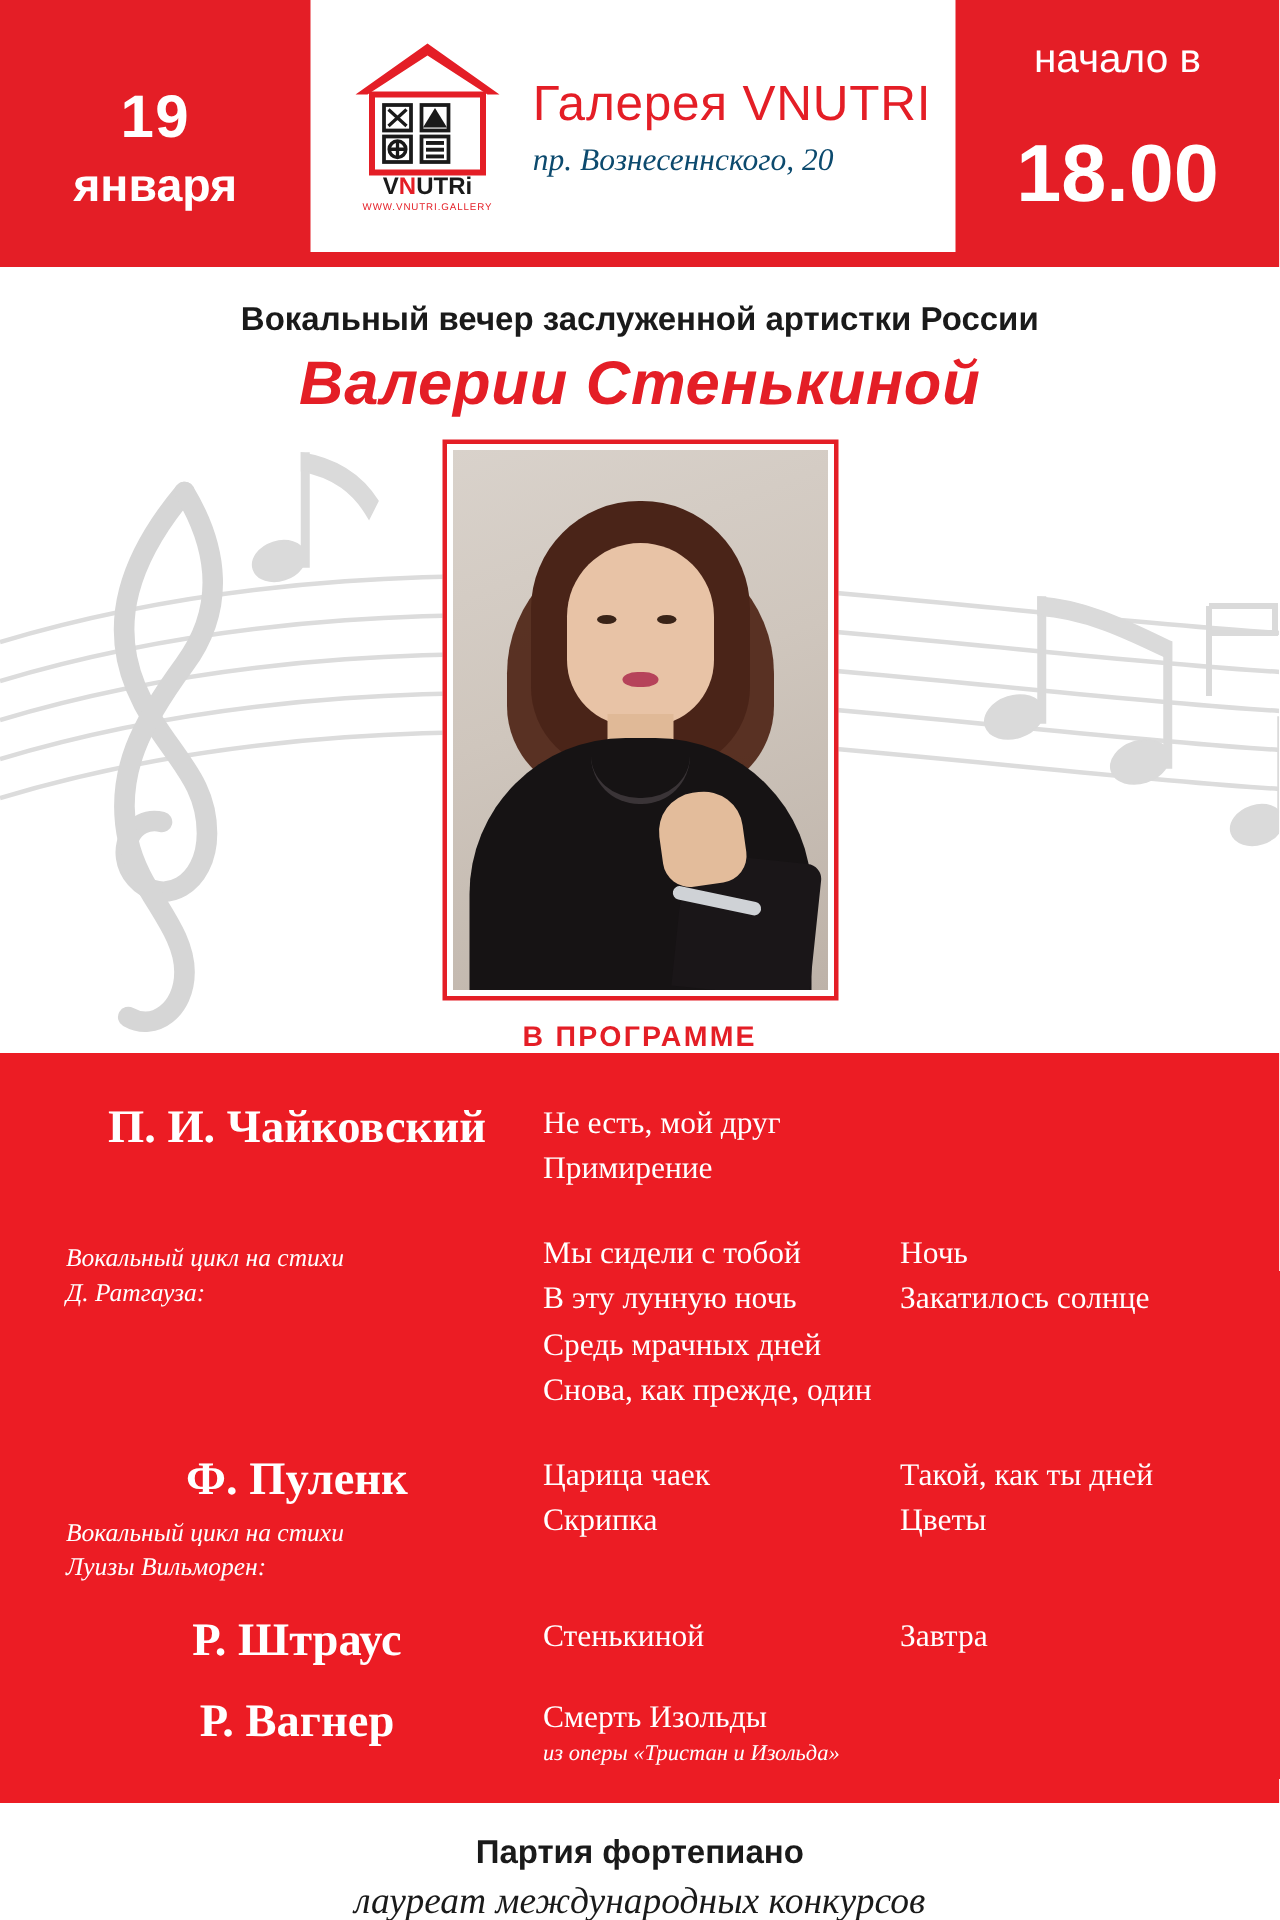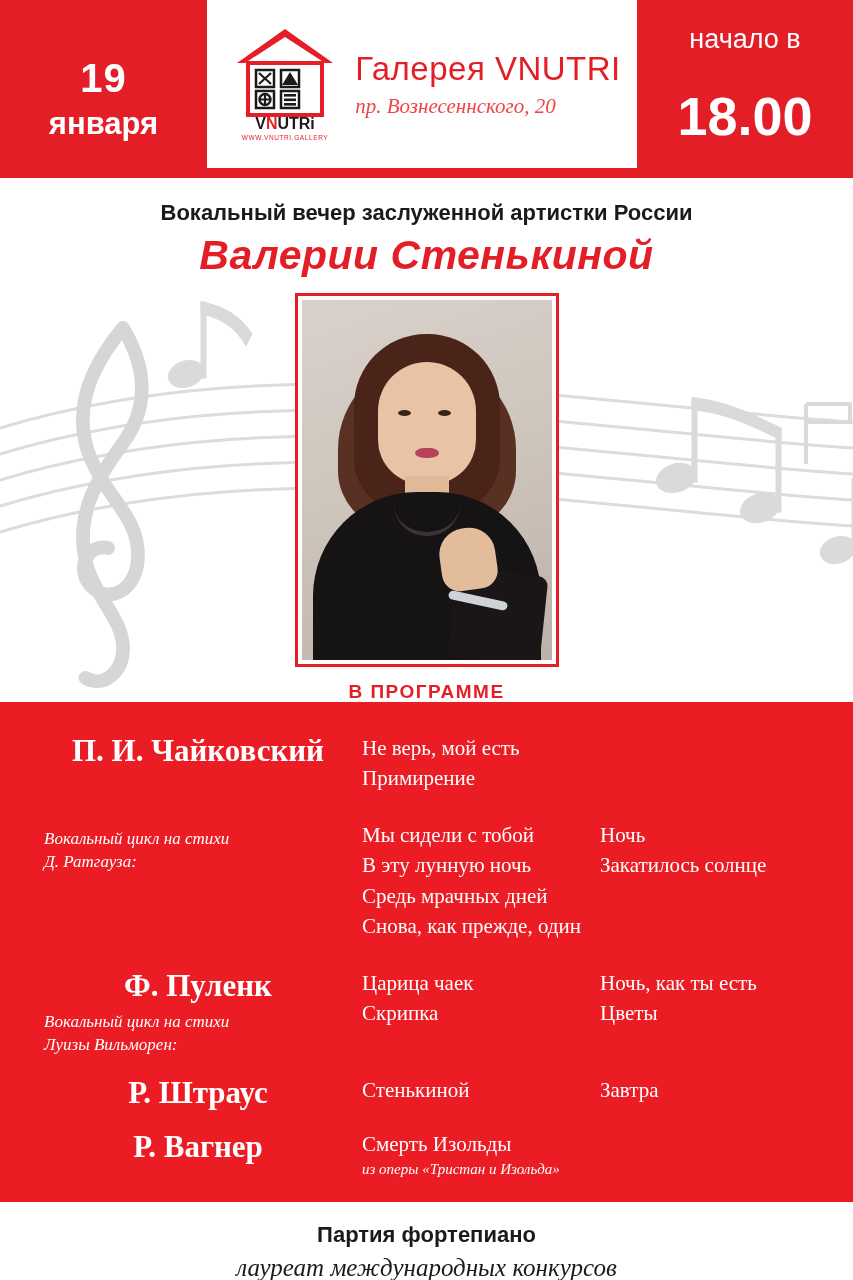--- a/index.html
+++ b/index.html
@@ -76,21 +76,21 @@
   }
   .venue .venue-name {
     font-size: 33px;
     color: #e41e26;
     font-weight: normal;
     letter-spacing: 0.5px;
     white-space: nowrap;
   }
   .venue .venue-addr {
     font-size: 21px;
-    color: #ef4444;
+    color: #0c4a6e;
     font-style: italic;
     font-family: "Liberation Serif", serif;
     margin-top: 6px;
     white-space: nowrap;
   }
 
   .header-time {
     width: 216px;
     background: #e41e26;
     color: #ffffff;
@@ -471,21 +471,21 @@
     </div>
   </div>
 
   <div class="program">
 
     <div class="prog-row">
       <div class="prog-left">
         <div class="composer">П. И. Чайковский</div>
       </div>
       <div class="prog-mid">
-        <div class="work">Не верь, мой есть</div>
+        <div class="work">Не есть, мой друг</div>
         <div class="work">Примирение</div>
       </div>
       <div class="prog-right"></div>
     </div>
 
     <div class="sp-26"></div>
 
     <div class="prog-row">
       <div class="prog-left">
         <div class="cycle">
@@ -513,21 +513,21 @@
         <div class="cycle">
           <div>Вокальный цикл на стихи</div>
           <div>Луизы Вильморен:</div>
         </div>
       </div>
       <div class="prog-mid">
         <div class="work">Царица чаек</div>
         <div class="work">Скрипка</div>
       </div>
       <div class="prog-right">
-        <div class="work">Ночь, как ты есть</div>
+        <div class="work">Такой, как ты дней</div>
         <div class="work">Цветы</div>
       </div>
     </div>
 
     <div class="sp-18"></div>
 
     <div class="prog-row">
       <div class="prog-left">
         <div class="composer">Р. Штраус</div>
       </div>

